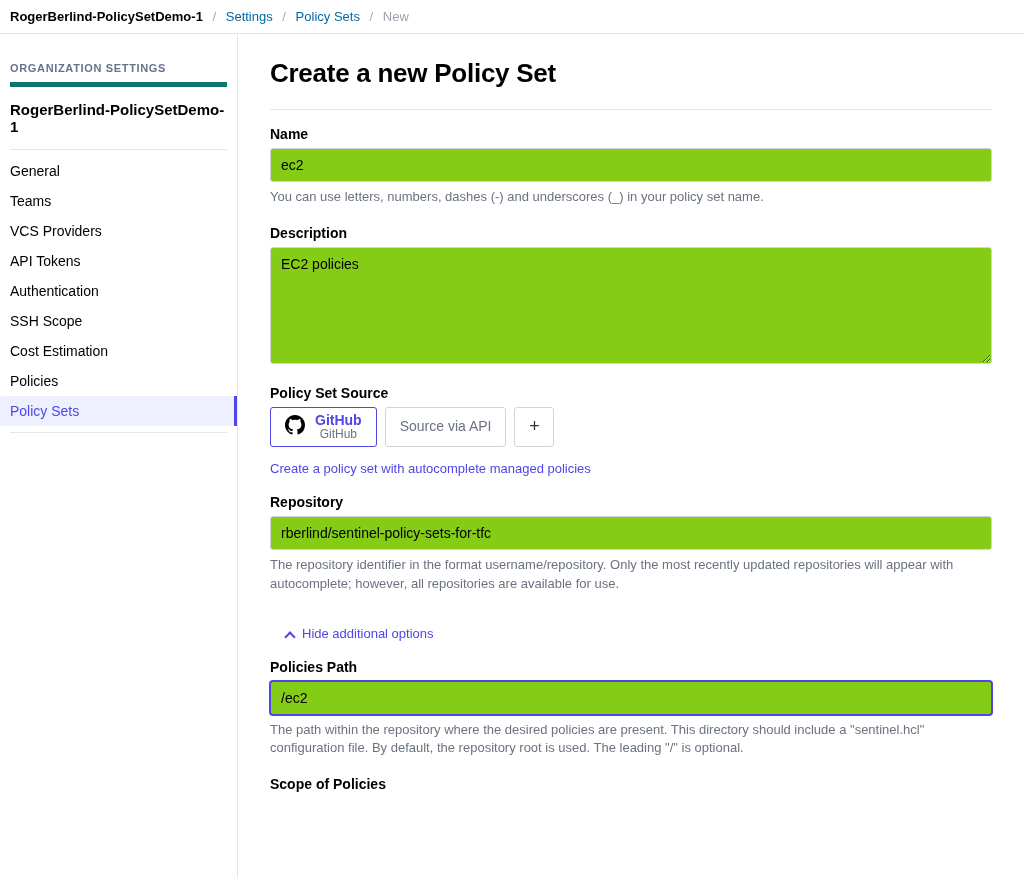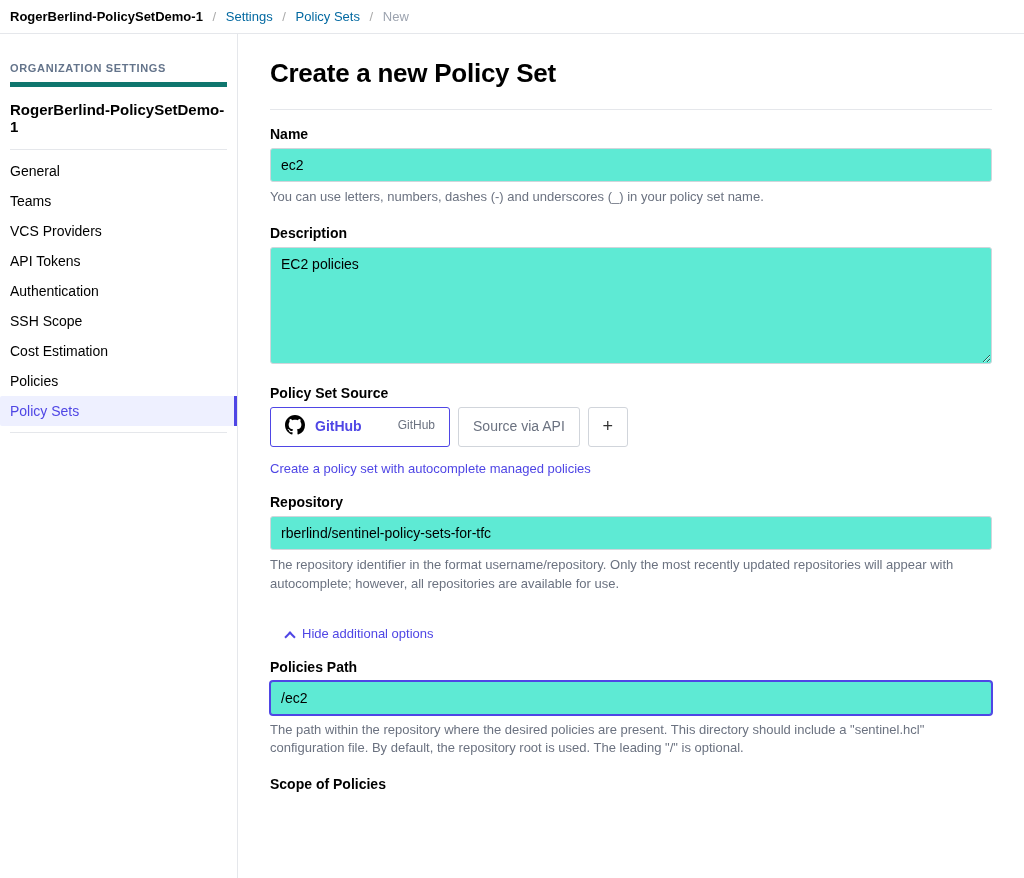--- a/index.html
+++ b/index.html
@@ -18,32 +18,32 @@
 .side-nav { list-style: none; padding: 6px 0; border-bottom: 1px solid #e5e7eb; }
 .side-nav li { padding: 7px 0 7px 0; font-size: 14px; color: #000; cursor: pointer; }
 .side-nav li.active { background: #eef0ff; color: #4f46e5; border-right: 3px solid #4f46e5; margin: 0 -10px; padding-left: 10px; padding-right: 7px; border-radius: 2px 0 0 2px; }
 
 .main { flex: 1; padding: 24px 32px 40px 32px; max-width: 920px; }
 .h1 { font-size: 26px; font-weight: 700; letter-spacing: -0.01em; border-bottom: 1px solid #e5e7eb; padding-bottom: 20px; margin-bottom: 16px; }
 
 .field { margin-bottom: 18px; }
 .label { font-weight: 600; font-size: 14px; margin-bottom: 6px; display: block; }
 .hint { font-size: 13px; color: #6b7280; margin-top: 6px; line-height: 1.45; }
-input[type="text"], textarea { width: 100%; border: 1px solid #d1d5db; border-radius: 3px; padding: 8px 10px; font-size: 14px; font-family: inherit; background: #5eead4; }
+input[type="text"], textarea { width: 100%; border: 1px solid #d1d5db; border-radius: 3px; padding: 8px 10px; font-size: 14px; font-family: inherit; background: #84cc16; }
 textarea { height: 117px; resize: both; }
 input.focused { border: 1px solid #4f46e5; box-shadow: 0 0 0 1px #4f46e5; outline: none; }
 input::placeholder { color: #a8a8a8; }
 
 .source-row { display: flex; gap: 8px; margin-top: 4px; }
 .source-btn { display: flex; align-items: center; gap: 10px; border: 1px solid #d1d5db; border-radius: 3px; padding: 8px 14px; background: #fff; cursor: pointer; font-size: 14px; color: #6b7280; height: 40px; }
 .source-btn.selected { border: 1px solid #4f46e5; }
 .source-btn.selected .src-title { color: #4f46e5; font-weight: 600; }
 .src-title { font-size: 14px; line-height: 1.1; }
 .src-sub { font-size: 12px; color: #6b7280; line-height: 1.1; }
-.source-btn .twoline { display: flex; flex-direction: row; gap: 36px; }
+.source-btn .twoline { display: flex; flex-direction: column; }
 .icon-btn { border: 1px solid #d1d5db; border-radius: 3px; width: 40px; height: 40px; display: flex; align-items: center; justify-content: center; background: #fff; cursor: pointer; color: #333; font-size: 18px; }
 .link { color: #4f46e5; font-size: 13px; cursor: pointer; display: inline-block; }
 .link.mt { margin-top: 14px; }
 .toggle-link { color: #4f46e5; font-size: 13px; cursor: pointer; display: inline-flex; align-items: flex-end; gap: 8px; margin: 14px 0 18px 16px; }
 .chev { display: inline-block; width: 8px; height: 8px; border-left: 2px solid #4f46e5; border-top: 2px solid #4f46e5; transform: rotate(45deg); margin-top: 3px; }
 .github-icon { fill: #000; }
 </style>
 </head>
 <body>
 

